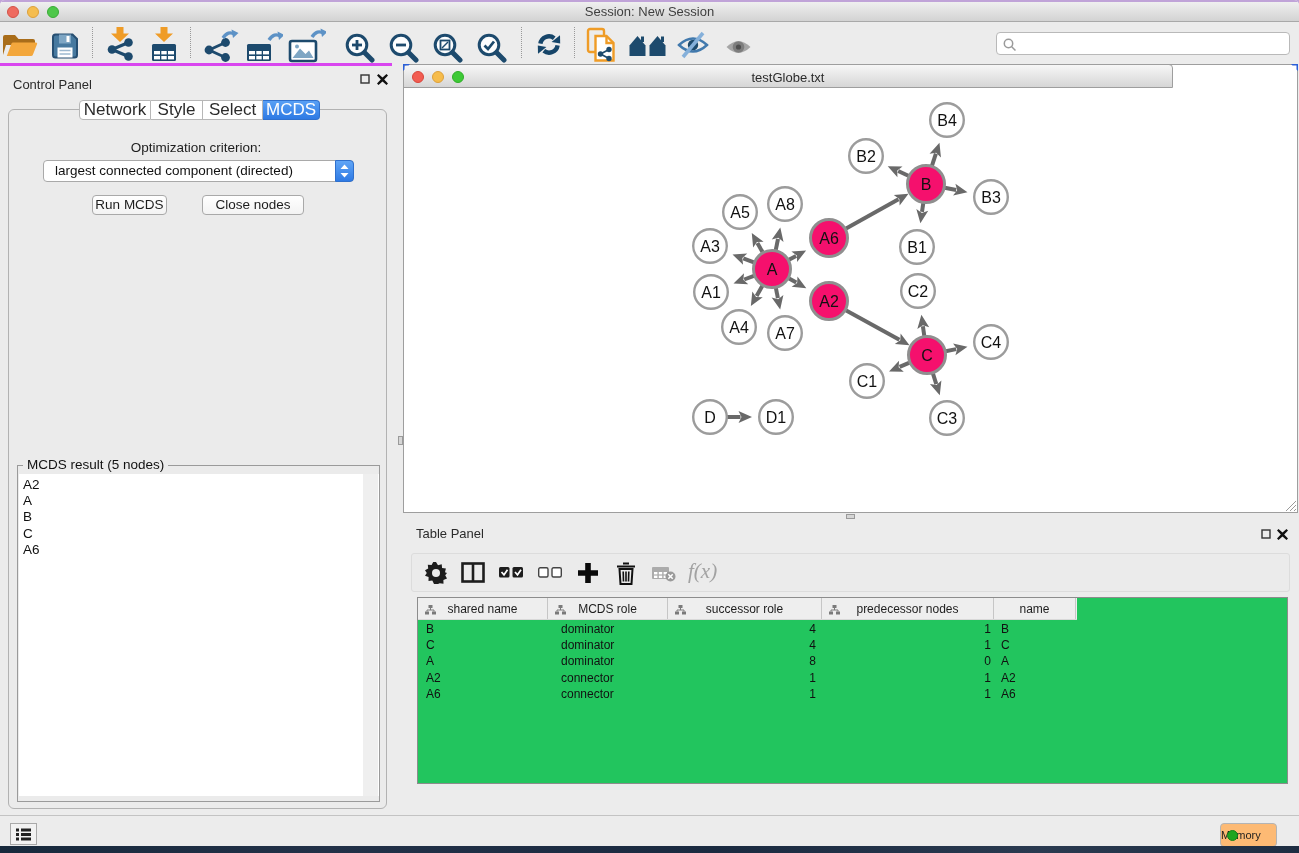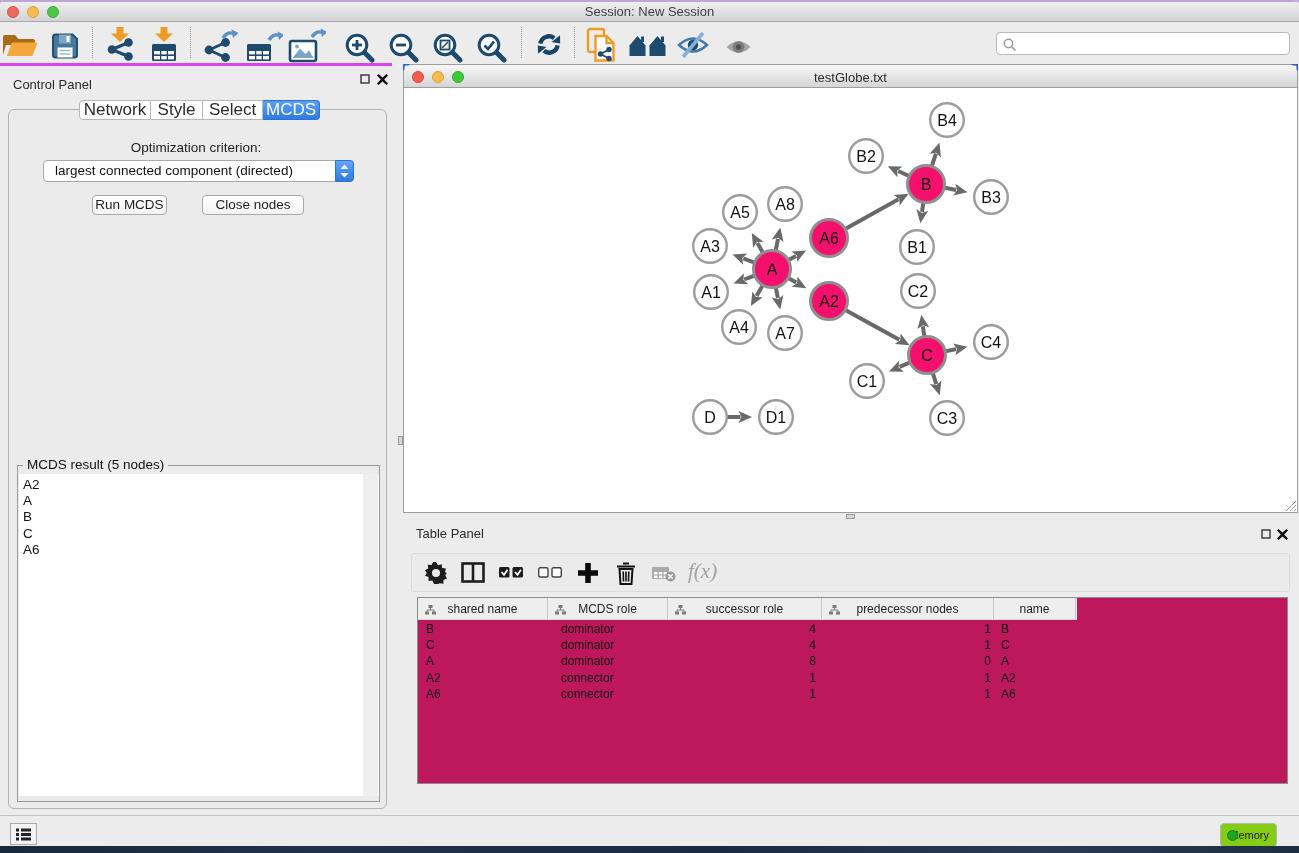--- a/index.html
+++ b/index.html
@@ -37,48 +37,48 @@
 #combo .btn{position:absolute;right:-1px;top:-1px;width:19px;height:22px;border-radius:0 4px 4px 0;background:linear-gradient(#60a5f6,#2e7ae4);border:1px solid #2f70cd}
 .mbtn{position:absolute;top:129px;height:20px;background:linear-gradient(#ffffff,#f3f3f3);border:1px solid #a9a9a9;border-radius:4px;font-size:13.5px;color:#1d1d1d;text-align:center;line-height:18px}
 #runb{left:92px;width:75px}
 #closeb{left:202px;width:102px}
 #fset{position:absolute;left:17px;top:399px;width:363px;height:337px;border:1px solid #9a9a9a}
 #fleg{position:absolute;left:5px;top:-9px;background:#ebebeb;padding:0 4px;font-size:13.5px;color:#111}
 #flist{position:absolute;left:1px;top:8px;width:360px;height:322px;background:#fff;font-size:13.5px;color:#111;line-height:16.2px;padding:3px 0 0 4px}
 #fsb{position:absolute;right:1px;top:8px;width:15px;height:322px;background:#efefef}
 
 #nf{position:absolute;left:403px;top:64px;width:895px;height:449px;background:#fff;border:1px solid #9e9e9e}
-#nftbar{position:absolute;left:-1px;top:-1px;width:895px;height:24px;background:linear-gradient(#f7f7f7,#d6d6d6);border:1px solid #9e9e9e;border-radius:4px 4px 0 0}
+#nftbar{position:absolute;left:-1px;top:-1px;width:770px;height:24px;background:linear-gradient(#f7f7f7,#d6d6d6);border:1px solid #9e9e9e;border-radius:4px 4px 0 0}
 #nftbar .r{left:8px;top:5.5px;background:#f25d52;border:.5px solid #d8463c}
 #nftbar .y{left:28px;top:5.5px;background:#f6bc4b;border:.5px solid #dda03a}
 #nftbar .g{left:48px;top:5.5px;background:#3ec936;border:.5px solid #2fae28}
 #nft{position:absolute;top:5px;left:0;width:100%;text-align:center;font-size:13px;color:#2b2b2b}
 #nfcanvas{position:absolute;left:0;top:23px;width:893px;height:424px;background:#fff}
 .bluecorner{position:absolute;width:7px;height:7px;z-index:3}
 
 #tp{position:absolute;left:392px;top:513px;width:907px;height:302px;background:#ececec}
 #tphead{position:absolute;left:24px;top:13px;font-size:13px;color:#2b2b2b}
 #tptools{position:absolute;left:19px;top:40px;width:879px;height:39px;background:#ebebeb;border:1px solid #dcdcdc;border-radius:3px}
-#ttable{position:absolute;left:25px;top:84px;width:871px;height:187px;background:#be185d;border:1px solid #8c8c8c}
+#ttable{position:absolute;left:25px;top:84px;width:871px;height:187px;background:#22c55e;border:1px solid #8c8c8c}
 #thdr{position:absolute;left:0;top:0;height:22px;background:#eeeeee;border-bottom:1px solid #d8d8d8;display:flex;font-size:12px;color:#1d1d1d}
 #thdr>div{border-right:1px solid #c6c6c6;display:flex;align-items:center;justify-content:center;position:relative}
 #thdr svg{position:absolute;left:7px;top:7px}
 .trow{position:absolute;left:0;width:869px;height:16.2px;font-size:12px;color:#111}
 .trow span{position:absolute;top:1px}
 .c1{left:8px}.c2{left:143px}.c3{right:471px}.c4{right:296px}.c5{left:583px}
 
 #btabs{left:672px;top:789px;height:21px;font-size:13.5px}
 #btabs>div:nth-child(1){width:92px}
 #btabs>div:nth-child(2){width:88px}
 #btabs>div:nth-child(3){width:118px}
 #btabs>div:nth-child(4){width:58px}
 
 #sbar{position:absolute;left:0;top:815px;width:1299px;height:31px;background:#ececec;border-top:1px solid #c3c3c3}
 #lbtn{position:absolute;left:10px;top:7px;width:27px;height:22px;background:#f2f2f2;border:1px solid #a9a9a9}
-#membtn{position:absolute;left:1220px;top:7px;width:57px;height:24px;background:#84cc16;border:1px solid #b4b4b4;border-radius:4px;font-size:11px;color:#1d1d1d;line-height:22px;text-align:right;padding-right:7px}
+#membtn{position:absolute;left:1220px;top:7px;width:57px;height:24px;background:#fdba74;border:1px solid #b4b4b4;border-radius:4px;font-size:11px;color:#1d1d1d;line-height:22px;padding-right:7px}
 #membtn i{position:absolute;left:6px;top:6px;width:11px;height:11px;border-radius:50%;background:#1fa51f;border:.5px solid #16831a}
 #desk{position:absolute;left:0;top:846px;width:1299px;height:7px;background:linear-gradient(90deg,#17293c,#223148 25%,#1a2a40 55%,#2a3a50 80%,#1d2d42)}
 .dot{position:absolute;width:5px;height:9px;background:#d6d6d6;border:1px solid #9a9a9a;z-index:5}
 .wbtn{position:absolute;font-size:12px;color:#111}
 </style></head>
 <body>
 <div id="win">
   <div id="tbar">
       <div class="tl r"></div>
       <div class="tl y"></div>

